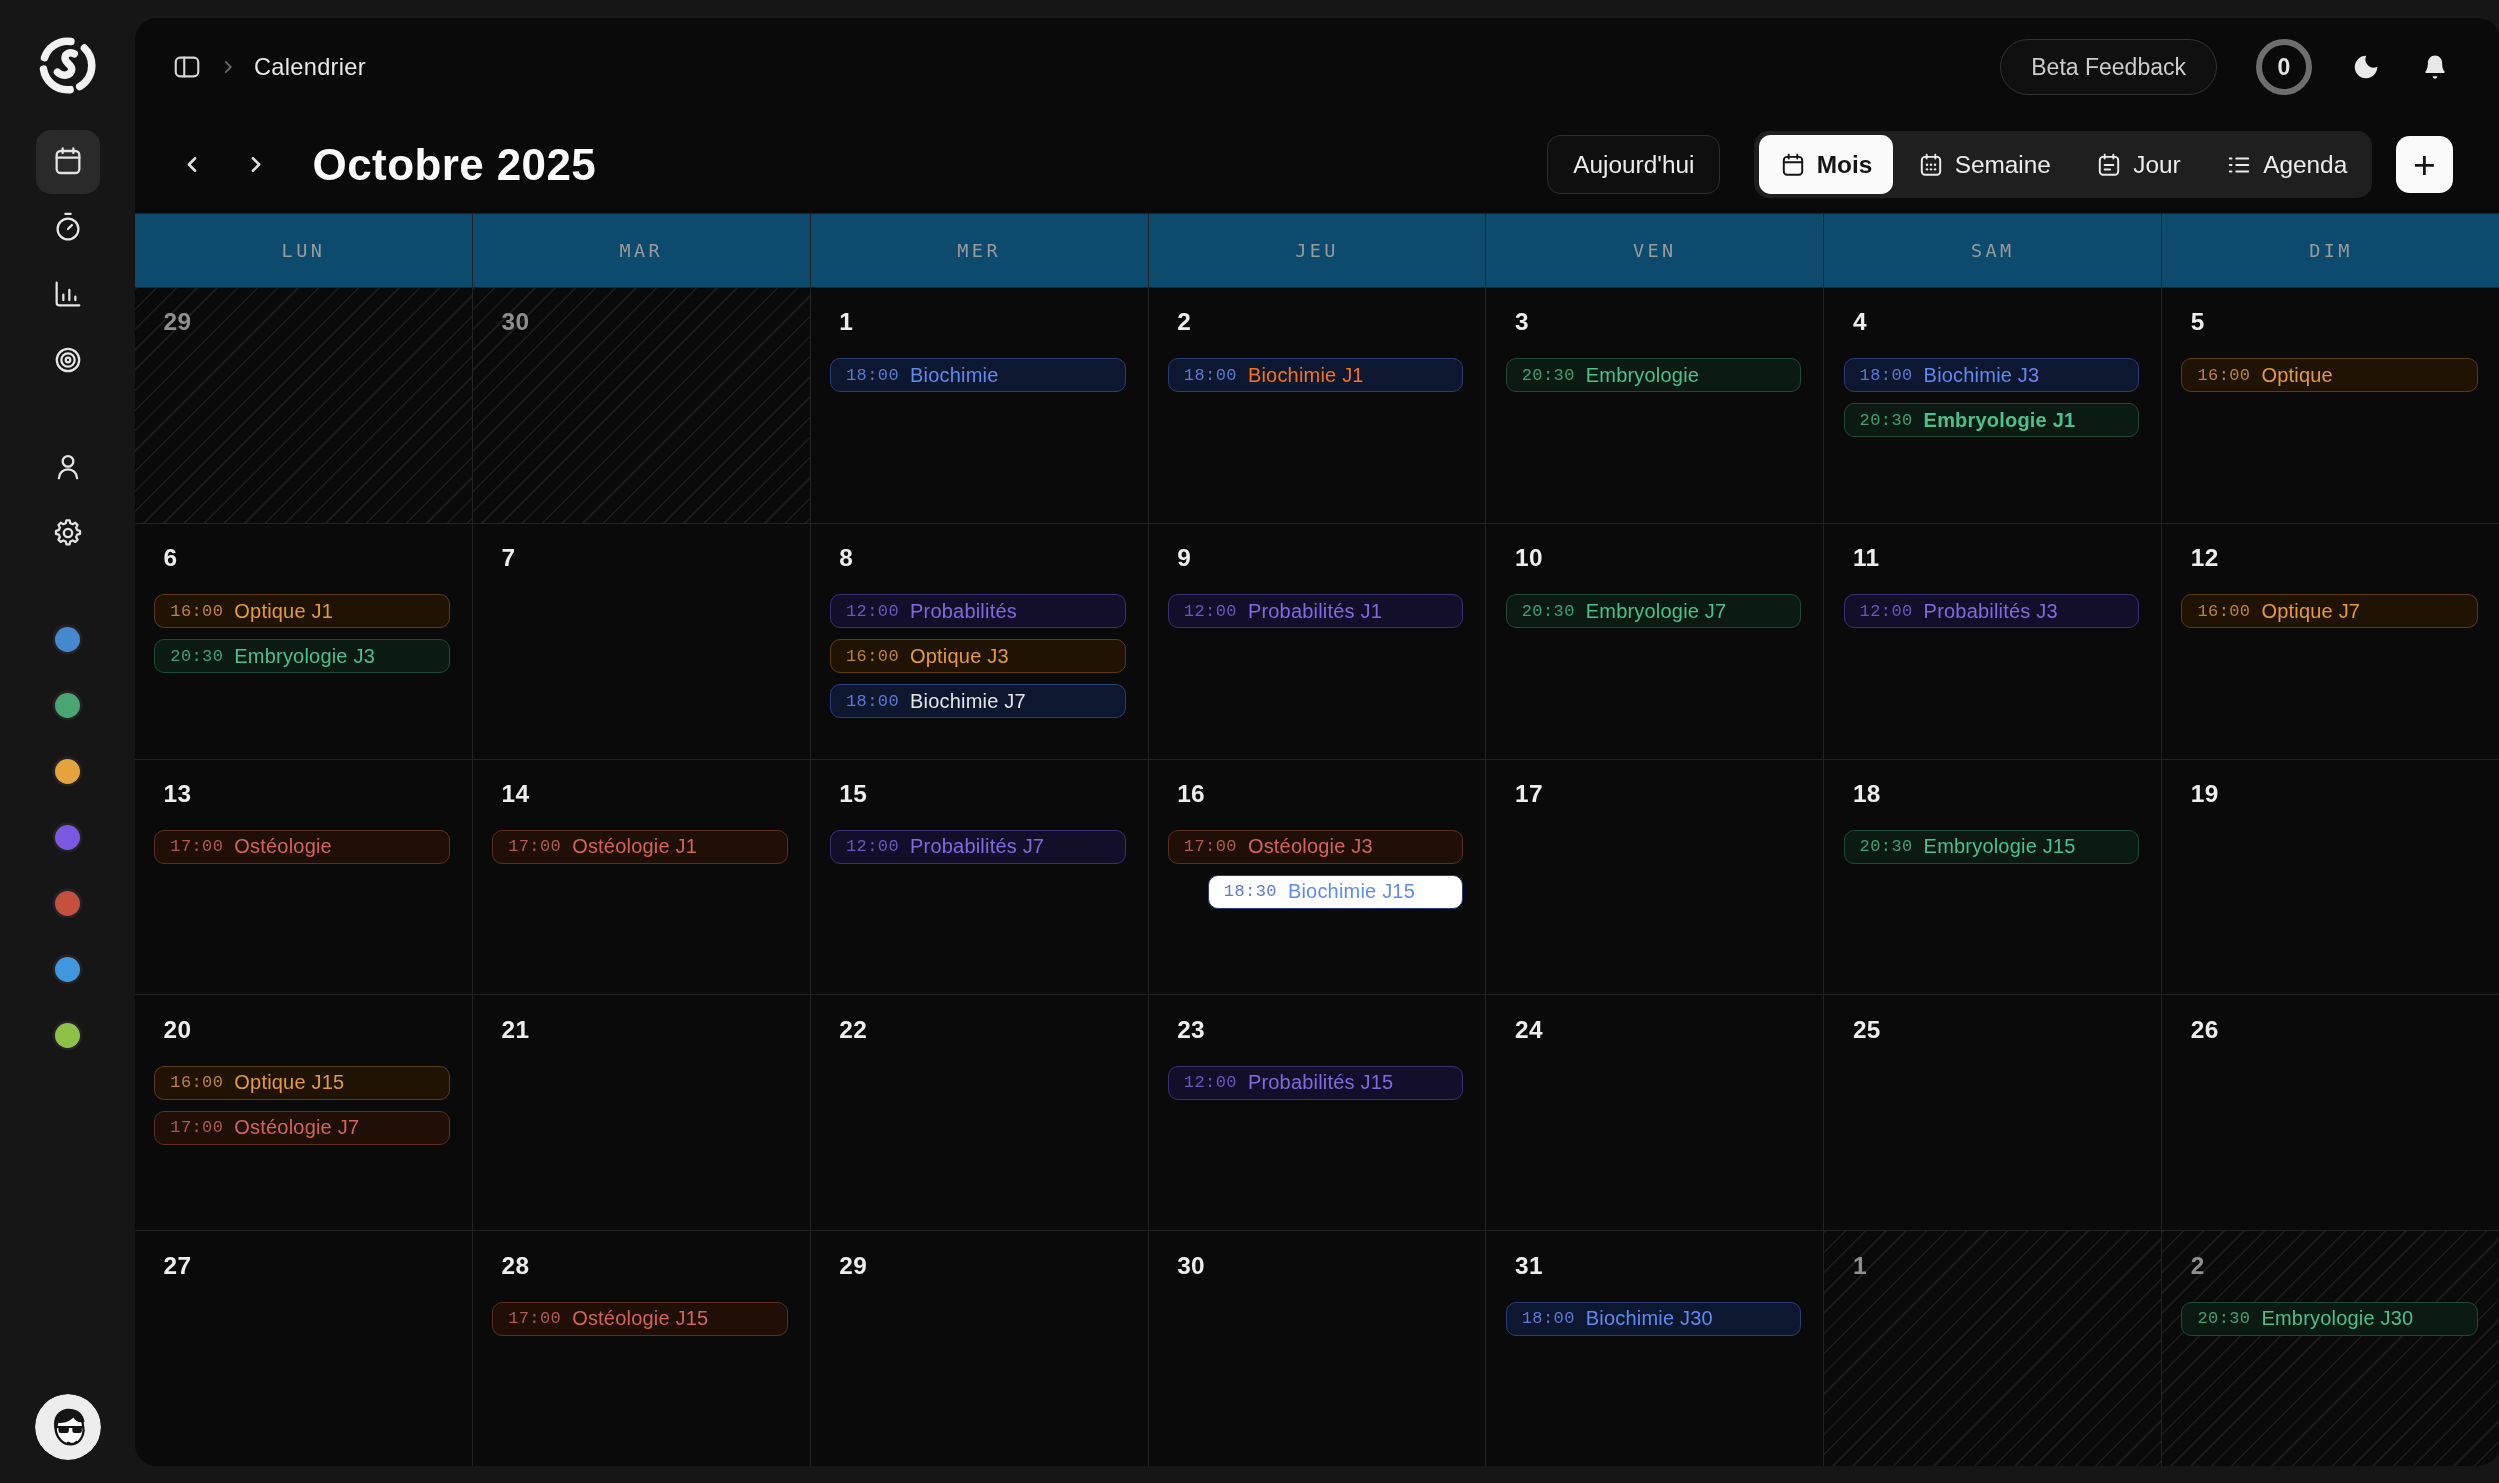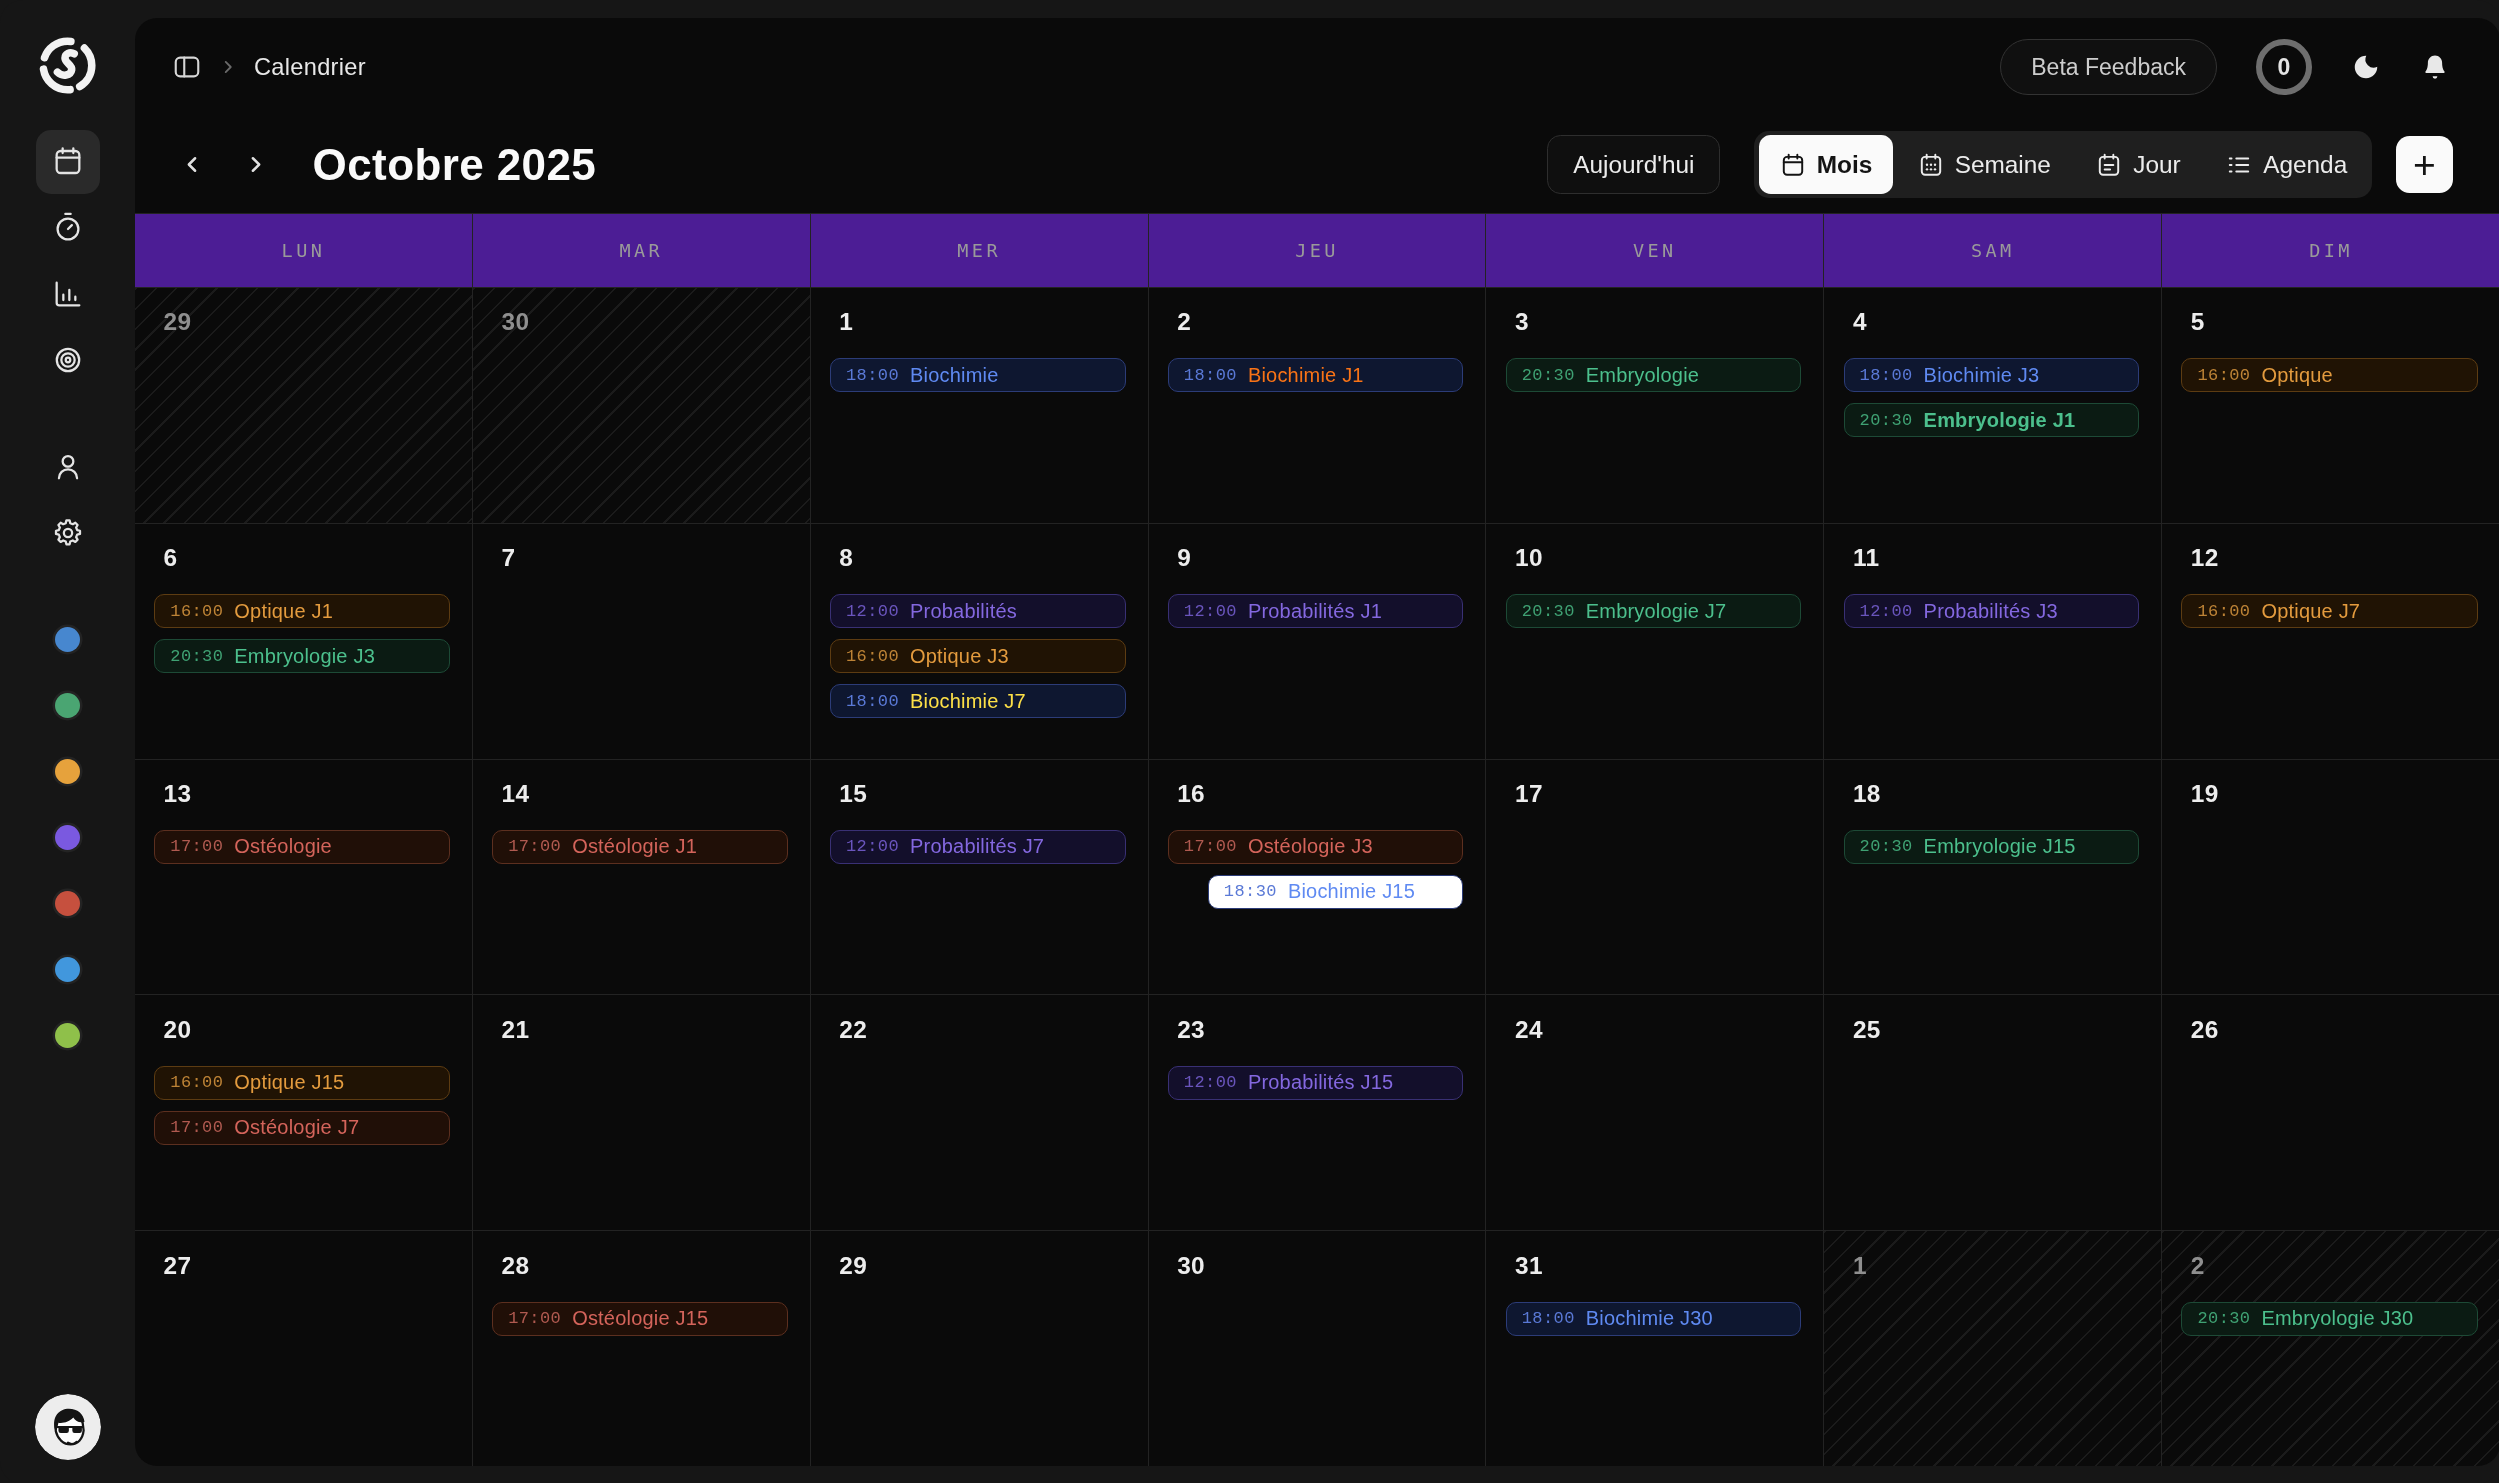--- a/index.html
+++ b/index.html
@@ -56,21 +56,21 @@
   .view-btn.active{background:#fafafa;color:#141414;font-weight:600;}
   .add{margin-left:23.6px;width:57px;height:57px;border-radius:13.5px;background:#fafafa;color:#141414;
        display:flex;align-items:center;justify-content:center;font-size:39px;font-weight:300;
        cursor:pointer;line-height:0;}
 
   
   .grid{flex:1;display:grid;grid-template-columns:repeat(7,1fr);
         grid-template-rows:74px repeat(5,1fr);}
   .grid > *{border-right:0.8px solid #232323;min-width:0;}
   .grid > *:nth-child(7n){border-right:none;}
-  .dh{background:#4c1d95;border-top:0.8px solid #232323;display:flex;align-items:center;
+  .dh{background:#0c4a6e;border-top:0.8px solid #232323;display:flex;align-items:center;
       justify-content:center;font-family:"DejaVu Sans Mono",monospace;font-size:18.5px;
       letter-spacing:3.4px;color:#9a9a9a;}
   .cell{border-top:0.8px solid #232323;padding:17px 22px 0 19.3px;overflow:hidden;cursor:default;}
   .cell.out{background:repeating-linear-gradient(135deg,rgba(255,255,255,0.07) 0 1.7px,
             transparent 1.7px 14.3px);}
   .daynum{display:block;margin:3.4px 0 22px 9.3px;font-size:24.4px;font-weight:600;color:#ededed;
           letter-spacing:0.4px;}
   .cell.out .daynum{color:#8f8f8f;}
   .events{display:flex;flex-direction:column;gap:11px;}
   .chip{height:34px;box-sizing:border-box;border:0.8px solid;border-radius:10px;display:flex;
@@ -338,21 +338,21 @@
             <div class="chip" style="background: rgb(19, 15, 43); border-color: rgb(57, 48, 116);">
               <span class="t" style="color: rgb(106, 85, 189);">12:00</span>
               <span class="n" style="color: rgb(132, 104, 224);">Probabilités</span>
             </div>
             <div class="chip" style="background: rgb(32, 19, 4); border-color: rgb(93, 60, 18);">
               <span class="t" style="color: rgb(189, 131, 54);">16:00</span>
               <span class="n" style="color: rgb(227, 155, 62);">Optique J3</span>
             </div>
             <div class="chip" style="background: rgb(14, 23, 48); border-color: rgb(44, 60, 120);">
               <span class="t" style="color: rgb(90, 121, 214);">18:00</span>
-              <span class="n" style="color: #fde047;">Biochimie J7</span>
+              <span class="n" style="color: #e5e5e5;">Biochimie J7</span>
             </div>
           </div>
         </div>
         <div class="cell">
           <span class="daynum">9</span>
           <div class="events">
             <div class="chip" style="background: rgb(19, 15, 43); border-color: rgb(57, 48, 116);">
               <span class="t" style="color: rgb(106, 85, 189);">12:00</span>
               <span class="n" style="color: rgb(132, 104, 224);">Probabilités J1</span>
             </div>

